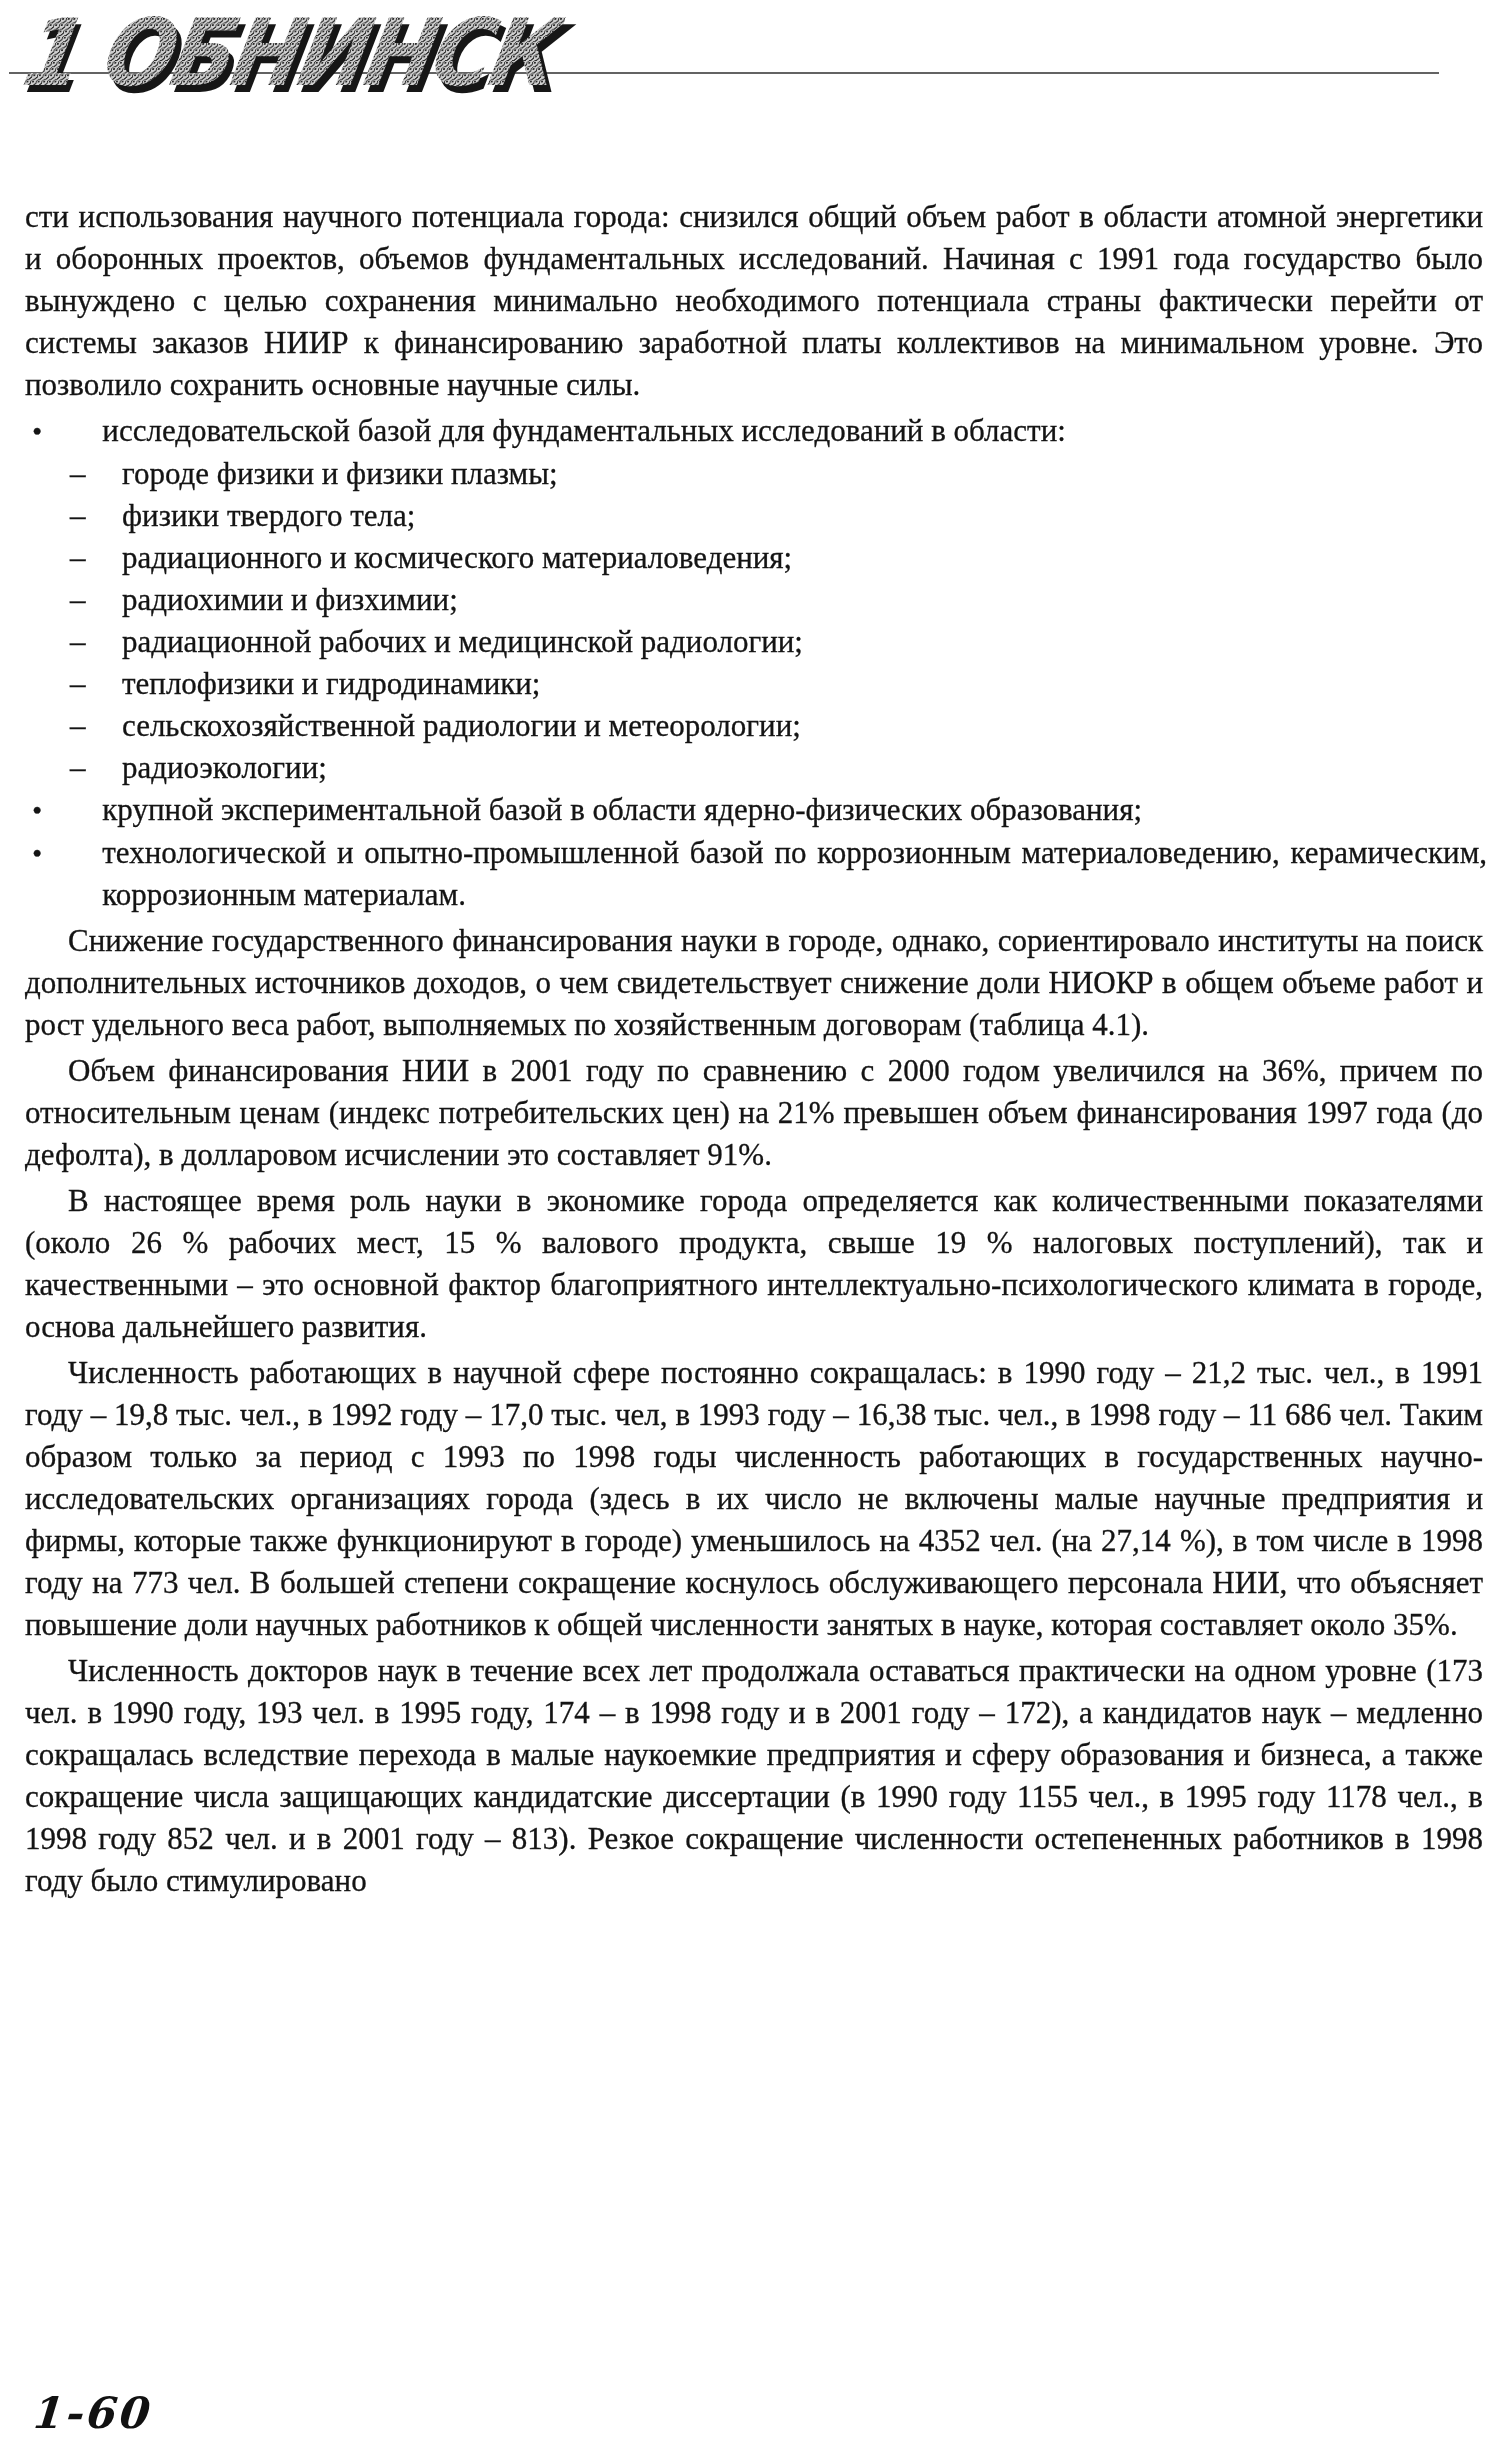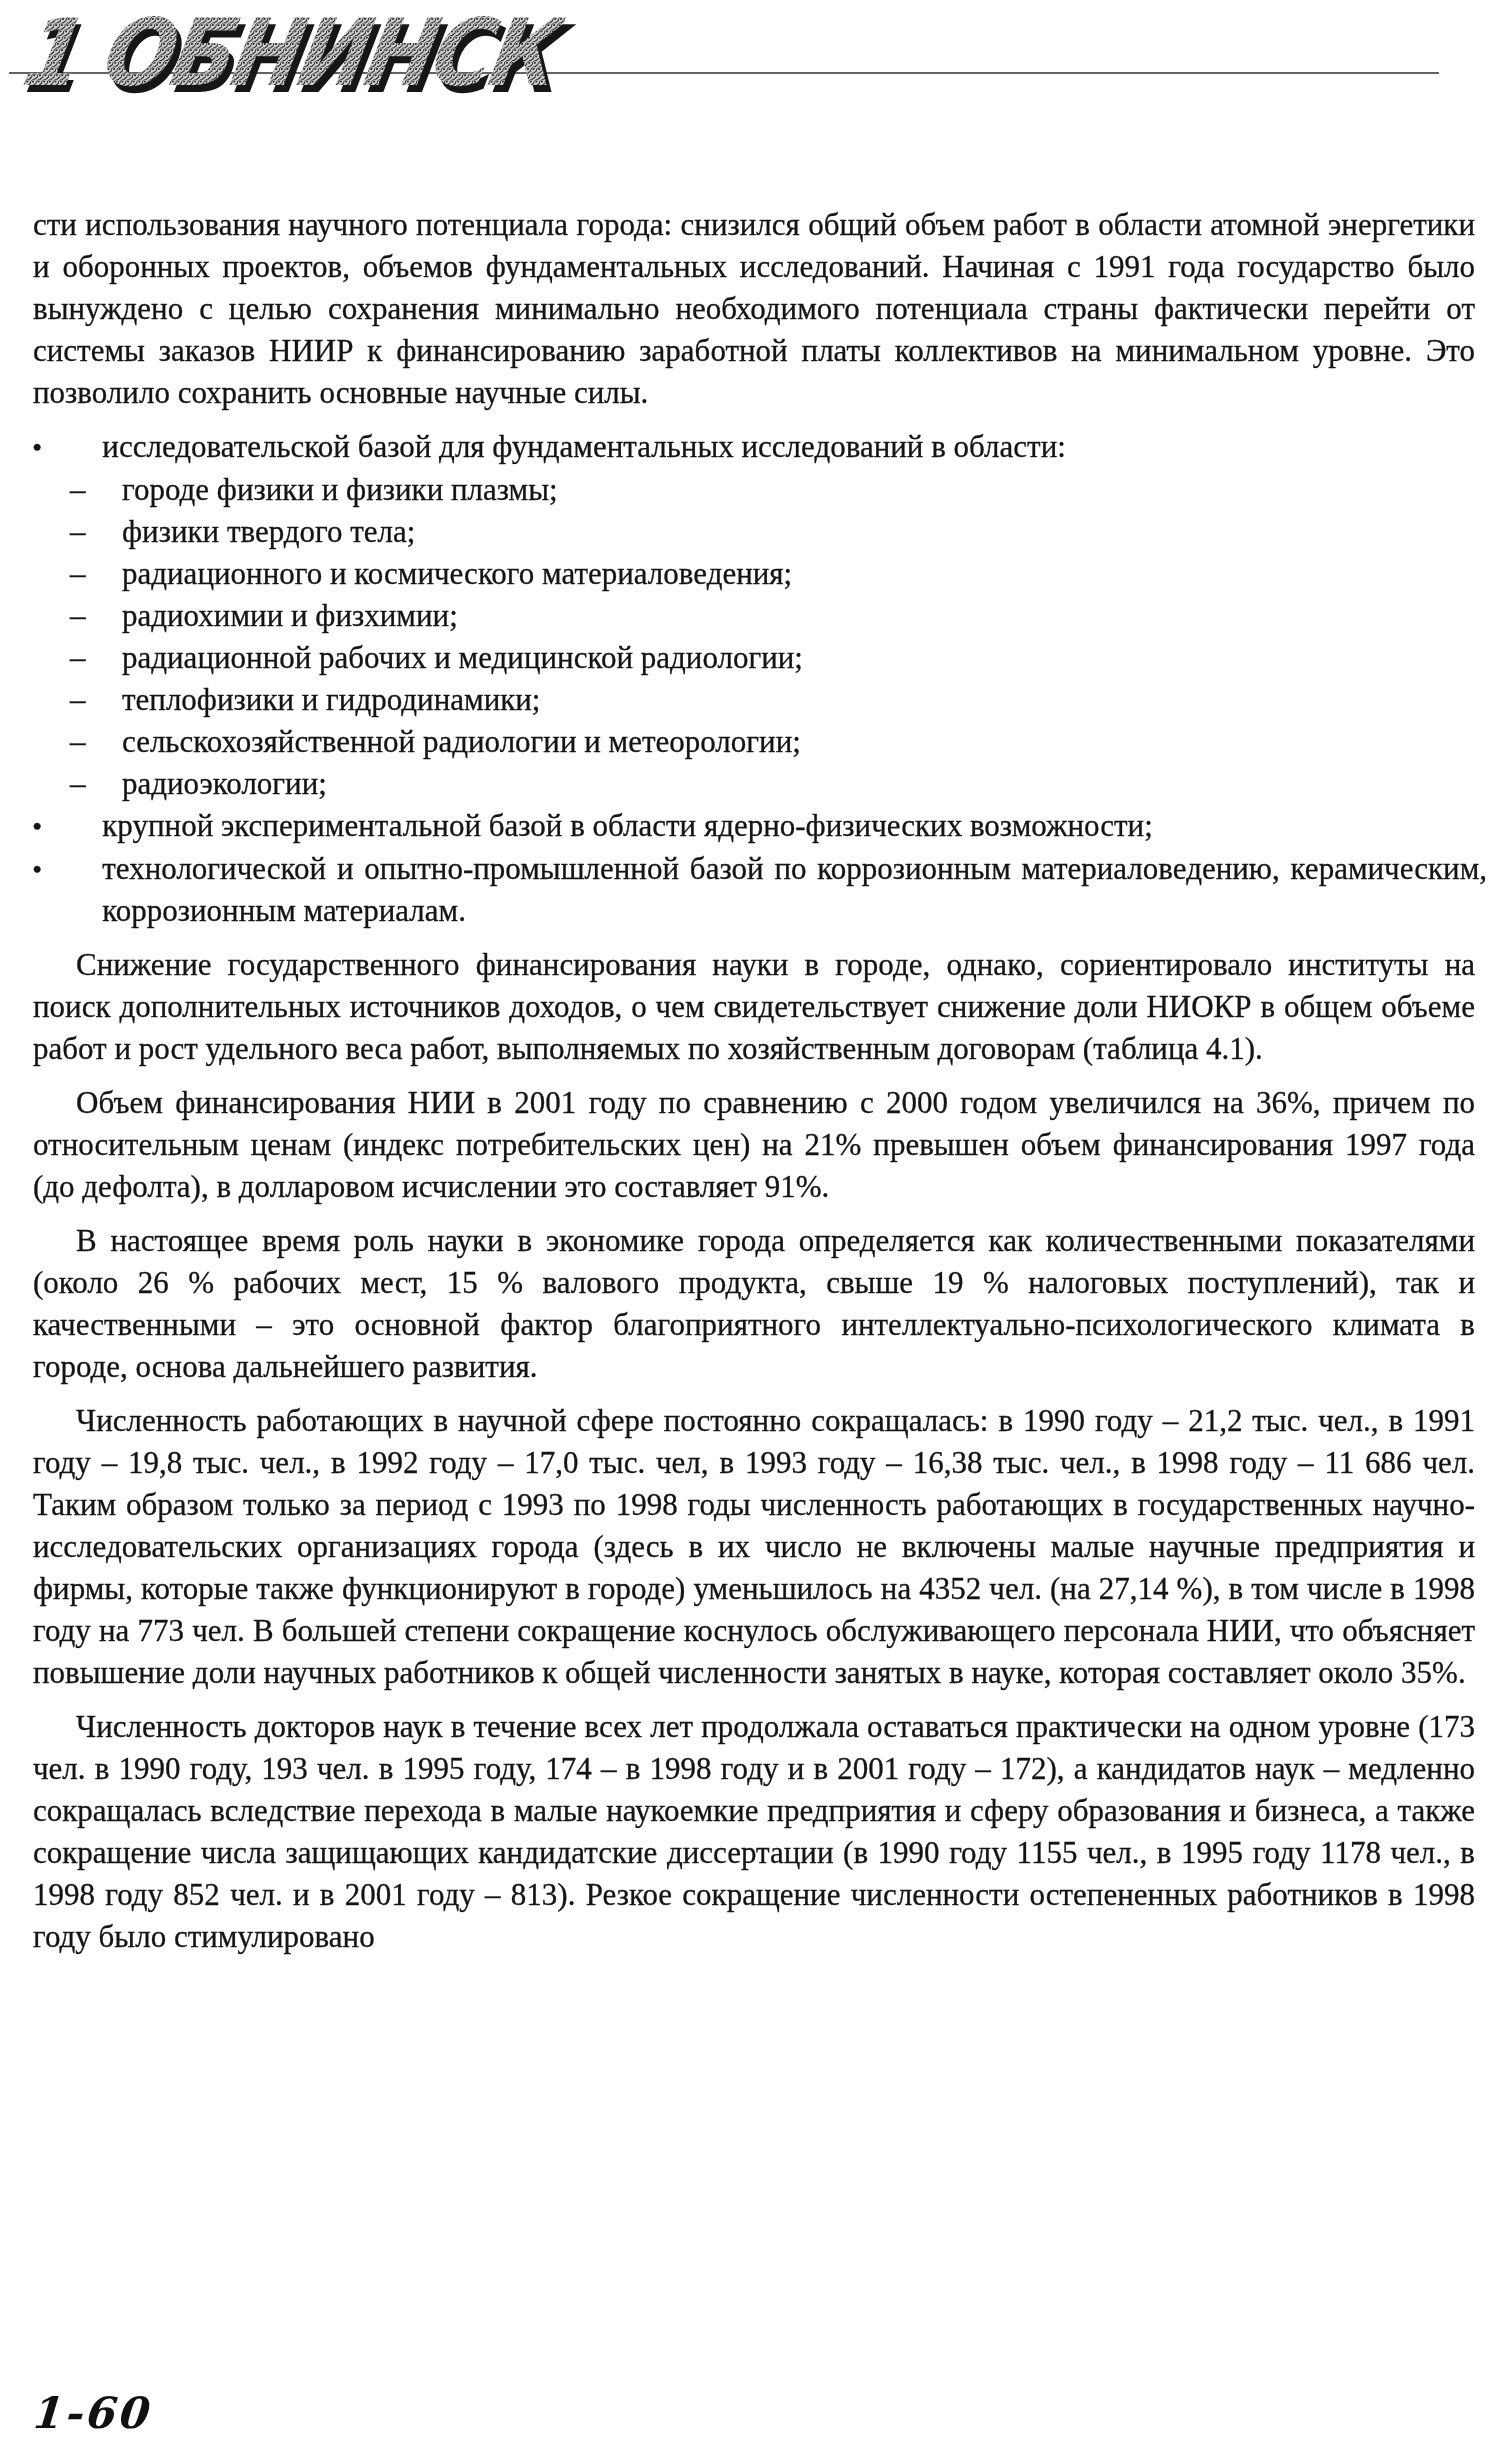--- a/index.html
+++ b/index.html
@@ -60,21 +60,21 @@
   
   .doc-body {
     position: absolute;
     left: 21px; top: 192px;
     width: 1466px;
     font-size: 31px;
     line-height: 42px;
     text-align: justify;
     -webkit-text-stroke: 0.3px #141414;
   }
-  .para { margin: 12px; }
+  .para { margin: 4px; }
   .para.indent { text-indent: 43px; }
 
   .li { display: flex; margin: 0; }
   .li .li-text { flex: 1 1 auto; text-align: justify; margin-left: 17px; }
   .li.top  .marker { flex: 0 0 53px; margin-left: 11.3px; }
   .li.top  .marker .dot { font-size: 28px; }
   .li.sub  { margin-left: 49px; }
   .li.sub  .marker { flex: 0 0 35px; }
 
   
@@ -143,21 +143,21 @@
       <span class="marker">–</span>
       <span class="li-text">сельскохозяйственной радиологии и метеорологии;</span>
     </div>
     <div class="li sub">
       <span class="marker">–</span>
       <span class="li-text">радиоэкологии;</span>
     </div>
 
     <div class="li top">
       <span class="marker"><span class="dot">•</span></span>
-      <span class="li-text">крупной экспериментальной базой в области ядерно-физических возможности;</span>
+      <span class="li-text">крупной экспериментальной базой в области ядерно-физических образования;</span>
     </div>
     <div class="li top">
       <span class="marker"><span class="dot">•</span></span>
       <span class="li-text">технологической и опытно-промышленной базой по коррозионным материаловедению, керамическим, коррозионным материалам.</span>
     </div>
 
     <p class="para indent">Снижение государственного финансирования науки в городе, однако, сориентировало институты на поиск дополнительных источников доходов, о чем свидетельствует снижение доли НИОКР в общем объеме работ и рост удельного веса работ, выполняемых по хозяйственным договорам (таблица 4.1).</p>
     <p class="para indent">Объем финансирования НИИ в 2001 году по сравнению с 2000 годом увеличился на 36%, причем по относительным ценам (индекс потребительских цен) на 21% превышен объем финансирования 1997 года (до дефолта), в долларовом исчислении это составляет 91%.</p>
     <p class="para indent">В настоящее время роль науки в экономике города определяется как количественными показателями (около 26 % рабочих мест, 15 % валового продукта, свыше 19 % налоговых поступлений), так и качественными – это основной фактор благоприятного интеллектуально-психологического климата в городе, основа дальнейшего развития.</p>
     <p class="para indent">Численность работающих в научной сфере постоянно сокращалась: в 1990 году – 21,2 тыс. чел., в 1991 году – 19,8 тыс. чел., в 1992 году – 17,0 тыс. чел, в 1993 году – 16,38 тыс. чел., в 1998 году – 11 686 чел. Таким образом только за период с 1993 по 1998 годы численность работающих в государственных научно-исследовательских организациях города (здесь в их число не включены малые научные предприятия и фирмы, которые также функционируют в городе) уменьшилось на 4352 чел. (на 27,14 %), в том числе в 1998 году на 773 чел. В большей степени сокращение коснулось обслуживающего персонала НИИ, что объясняет повышение доли научных работников к общей численности занятых в науке, которая составляет около 35%.</p>

